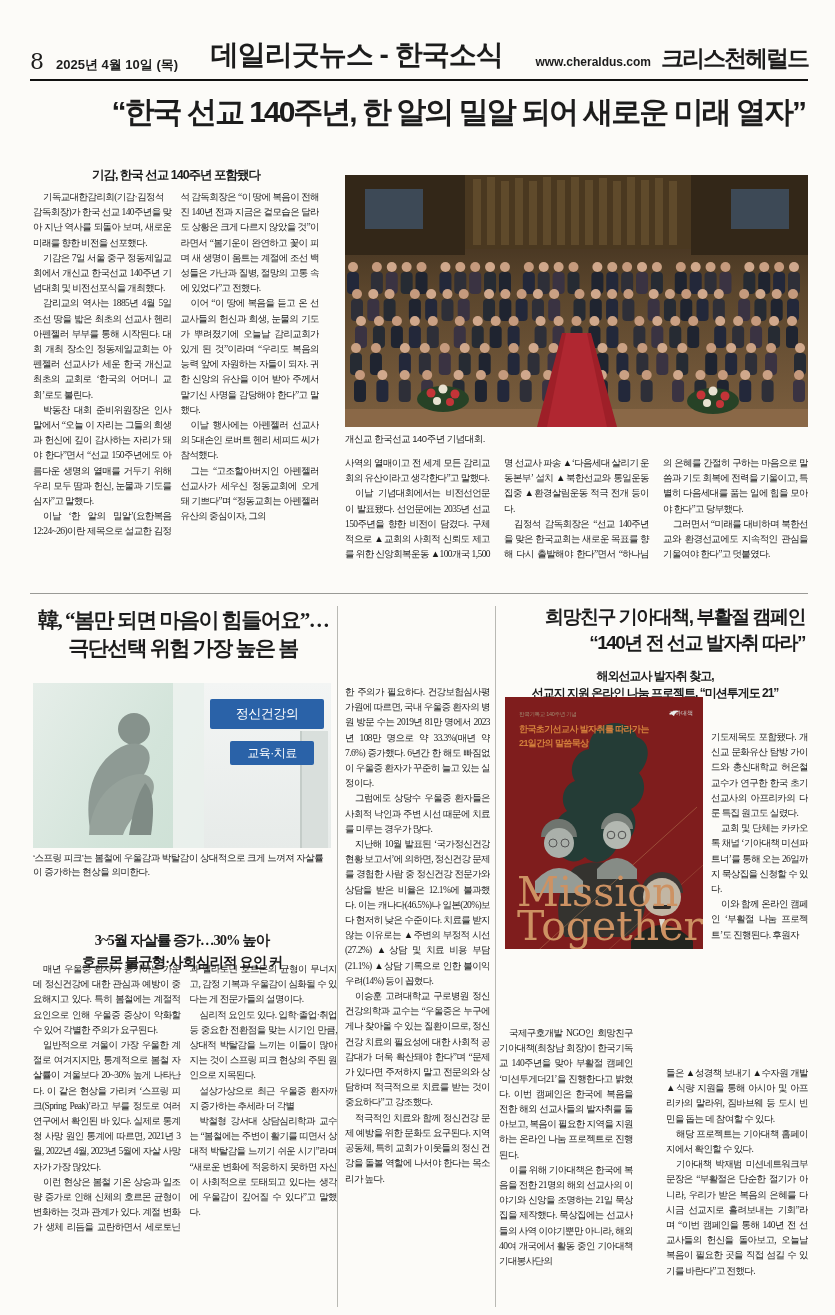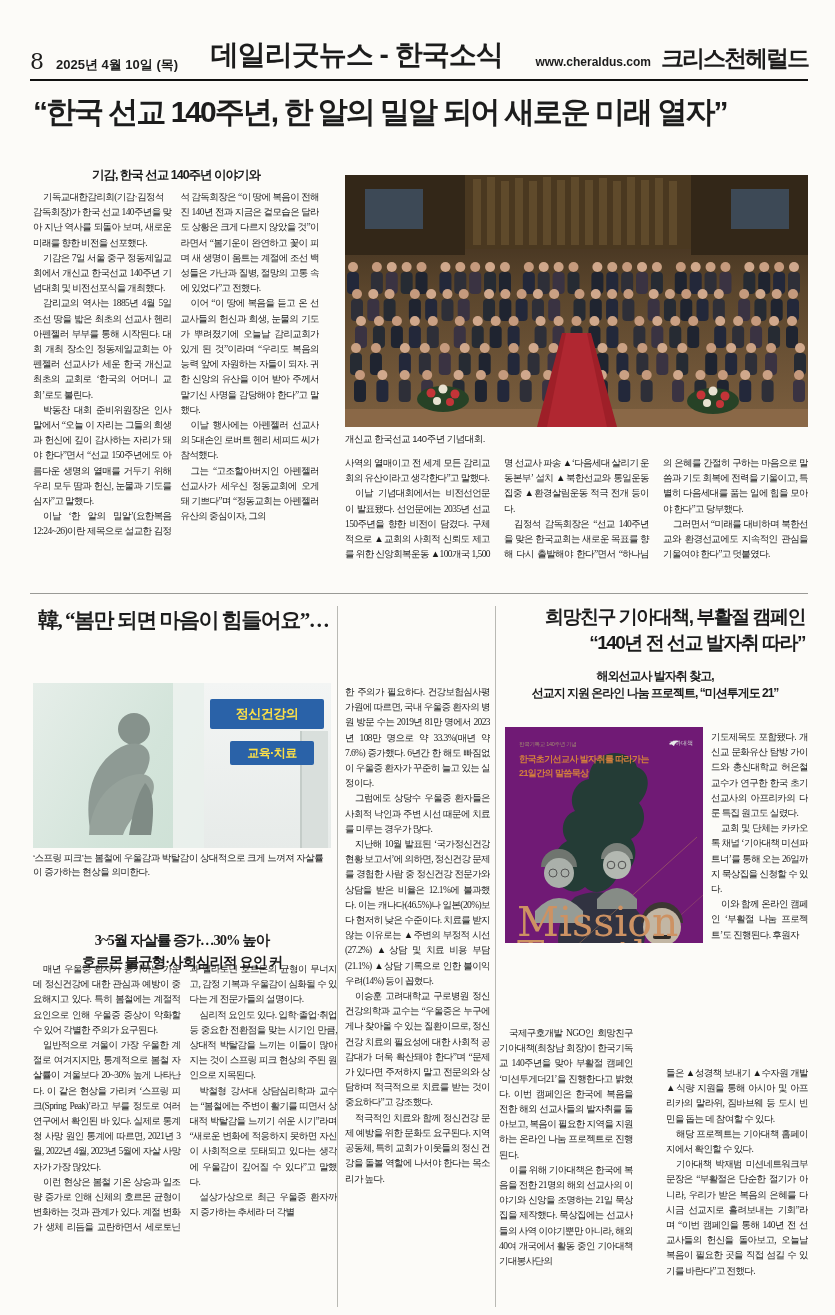--- a/index.html
+++ b/index.html
@@ -16,21 +16,21 @@
   .masthead{font-size:23px;font-weight:900;font-family:"Liberation Sans","DejaVu Sans",sans-serif;letter-spacing:-2px;}
   .hdr-rule{position:absolute;left:30px;top:79px;width:778px;height:2px;background:#111;}
   
   .body-text{font-size:9.5px;line-height:15.2px;letter-spacing:-0.6px;text-align:justify;overflow:hidden;}
   .body-text p{margin:0;text-indent:10px;}
   .body-text p.cont{text-indent:0;}
   .caption{font-family:"Liberation Sans","DejaVu Sans",sans-serif;font-size:9.5px;line-height:14px;letter-spacing:-0.5px;color:#222;}
   .cols2{column-count:2;column-gap:9px;}
   .cols3{column-count:3;column-gap:14px;}
   
-  .a1-headline{position:absolute;left:33px;top:92px;width:772px;text-align:left;
+  .a1-headline{position:absolute;left:33px;top:92px;width:772px;text-align:right;
     font-family:"Liberation Sans","DejaVu Sans",sans-serif;font-weight:900;font-size:30px;letter-spacing:-2px;}
   .a1-kicker{position:absolute;left:33px;top:167px;width:286px;text-align:center;
     font-family:"Liberation Sans","DejaVu Sans",sans-serif;font-weight:bold;font-size:12.5px;letter-spacing:-1px;}
   .a1-left{position:absolute;left:33px;top:190px;width:286px;height:398px;}
   .a1-photo{position:absolute;left:345px;top:175px;width:463px;height:252px;background:#3a2c1d;}
   .a1-caption{position:absolute;left:345px;top:432px;width:463px;}
   .a1-bottom{position:absolute;left:345px;top:456px;width:463px;height:128px;}
   .rule-h{position:absolute;left:30px;top:593px;width:778px;height:1px;background:#9a9a96;}
   .rule-v1{position:absolute;left:337px;top:606px;width:1px;height:701px;background:#b9b9b4;}
   .rule-v2{position:absolute;left:495px;top:606px;width:1px;height:701px;background:#b9b9b4;}
@@ -41,42 +41,42 @@
   .a2-caption{position:absolute;left:33px;top:851px;width:298px;}
   .a2-subheads{position:absolute;left:33px;top:889px;width:298px;text-align:center;
     font-family:Liberation Serif, serif;font-weight:bold;font-size:14.5px;line-height:22px;letter-spacing:-1px;margin-top:40px;}
   .a2-main{position:absolute;left:33px;top:962px;width:304px;height:346px;}
   .a2-side{position:absolute;left:345px;top:685px;width:145px;height:622px;}
   
   .a3-headline{position:absolute;left:505px;top:604px;width:300px;text-align:right;
     font-family:"Liberation Sans","DejaVu Sans",sans-serif;font-weight:900;font-size:19px;line-height:26px;letter-spacing:-1.5px;}
   .a3-subhead{position:absolute;left:505px;top:668px;width:300px;text-align:center;
     font-family:"Liberation Sans","DejaVu Sans",sans-serif;font-weight:bold;font-size:12px;line-height:17px;letter-spacing:-1px;}
-  .poster{position:absolute;left:505px;top:727px;width:198px;height:216px;background:#701a75;overflow:hidden;}
+  .poster{position:absolute;left:505px;top:697px;width:198px;height:252px;background:#7f1d1d;overflow:hidden;}
   .poster svg{position:absolute;left:0;top:0;}
   .poster-badge{position:absolute;left:14px;top:14px;font-size:5.5px;color:#a18b71;
     font-family:"Liberation Sans","DejaVu Sans",sans-serif;letter-spacing:-0.3px;}
   .poster-tag1{position:absolute;left:14px;top:26px;font-size:9px;font-weight:bold;color:#d4803c;
     font-family:"Liberation Sans","DejaVu Sans",sans-serif;letter-spacing:-0.6px;}
   .poster-tag2{position:absolute;left:14px;top:40px;font-size:9px;font-weight:bold;color:#d4803c;
     font-family:"Liberation Sans","DejaVu Sans",sans-serif;letter-spacing:-0.6px;}
   .poster-logo{position:absolute;right:10px;top:12px;display:flex;align-items:center;gap:3px;}
   .poster-logo span{font-size:6px;color:#cfd6d2;font-family:"Liberation Sans","DejaVu Sans",sans-serif;}
   .poster-title{position:absolute;left:12px;top:178px;font-family:"DejaVu Serif","Liberation Serif",serif;
     font-size:41px;line-height:34px;color:#cd9263;letter-spacing:0px;}
   .poster-footer{position:absolute;left:0;top:258px;width:100%;text-align:center;font-size:7.5px;font-weight:bold;
     color:#dba87f;font-family:"Liberation Sans","DejaVu Sans",sans-serif;letter-spacing:-0.4px;}
   .a3-side{position:absolute;left:711px;top:730px;width:97px;height:290px;}
   .a3-colA{position:absolute;left:499px;top:1026px;width:134px;height:283px;}
   .a3-colB{position:absolute;left:666px;top:1066px;width:142px;height:283px;}
   
   .p2-left{width:171px;height:165px;background:linear-gradient(120deg,#e6eee9,#d3e4da 60%,#cde0d5);}
   .p2-right{width:127px;height:165px;background:linear-gradient(180deg,#f3f5f4,#e7ebe9);position:relative;}
-  .sign{position:absolute;background:#2a62a8;color:#fde047;font-family:"Liberation Sans","DejaVu Sans",sans-serif;
-    font-weight:bold;display:flex;align-items:center;justify-content:center;letter-spacing:-0.5px;}
+  .sign{position:absolute;background:#2a62a8;color:#ffffff;font-family:"Liberation Sans","DejaVu Sans",sans-serif;
+    font-weight:normal;display:flex;align-items:center;justify-content:center;letter-spacing:-0.5px;}
   .sign1{left:6px;top:16px;width:114px;height:30px;font-size:13px;border-radius:2px;}
   .sign2{left:26px;top:58px;width:84px;height:24px;font-size:12px;border-radius:2px;}
   .door{position:absolute;left:96px;top:48px;width:26px;height:117px;background:#d9dfdc;border-left:2px solid #c4ccc8;}
 </style>
 </head>
 <body>
 
 <div class="page">
 
   <div class="hdr">
@@ -86,21 +86,21 @@
     </div>
     <div class="hdr-center">데일리굿뉴스 - 한국소식</div>
     <div class="hdr-right">
       <span class="hdr-url">www.cheraldus.com</span>
       <span class="masthead">크리스천헤럴드</span>
     </div>
   </div>
   <div class="hdr-rule"></div>
 
   <div class="a1-headline">“한국 선교 140주년, 한 알의 밀알 되어 새로운 미래 열자”</div>
-  <div class="a1-kicker">기감, 한국 선교 140주년 이야기와</div>
+  <div class="a1-kicker">기감, 한국 선교 140주년 포함됐다</div>
 
   <div class="a1-left body-text cols2">
     <p>기독교대한감리회(기감·김정석 감독회장)가 한국 선교 140주년을 맞아 지난 역사를 되돌아 보며, 새로운 미래를 향한 비전을 선포했다.</p>
     <p>기감은 7일 서울 중구 정동제일교회에서 개신교 한국선교 140주년 기념대회 및 비전선포식을 개최했다.</p>
     <p>감리교의 역사는 1885년 4월 5일 조선 땅을 밟은 최초의 선교사 헨리 아펜젤러 부부를 통해 시작된다. 대회 개최 장소인 정동제일교회는 아펜젤러 선교사가 세운 한국 개신교 최초의 교회로 ‘한국의 어머니 교회’로도 불린다.</p>
     <p>박동찬 대회 준비위원장은 인사말에서 “오늘 이 자리는 그들의 희생과 헌신에 깊이 감사하는 자리가 돼야 한다”면서 “선교 150주년에도 아름다운 생명의 열매를 거두기 위해 우리 모두 땀과 헌신, 눈물과 기도를 심자”고 말했다.</p>
     <p>이날 ‘한 알의 밀알’(요한복음 12:24~26)이란 제목으로 설교한 김정석 감독회장은 “이 땅에 복음이 전해진 140년 전과 지금은 겉모습은 달라도 상황은 크게 다르지 않았을 것”이라면서 “봄기운이 완연하고 꽃이 피며 새 생명이 움트는 계절에 조선 백성들은 가난과 질병, 절망의 고통 속에 있었다”고 전했다.</p>
     <p>이어 “이 땅에 복음을 듣고 온 선교사들의 헌신과 희생, 눈물의 기도가 뿌려졌기에 오늘날 감리교회가 있게 된 것”이라며 “우리도 복음의 능력 앞에 자원하는 자들이 되자. 귀한 신앙의 유산을 이어 받아 주께서 맡기신 사명을 감당해야 한다”고 말했다.</p>
     <p>이날 행사에는 아펜젤러 선교사의 5대손인 로버트 헨리 세피드 씨가 참석했다.</p>
     <p>그는 “고조할아버지인 아펜젤러 선교사가 세우신 정동교회에 오게 돼 기쁘다”며 “정동교회는 아펜젤러 유산의 중심이자, 그의</p>
@@ -406,20 +406,21 @@
     <p>김정석 감독회장은 “선교 140주년을 맞은 한국교회는 새로운 목표를 향해 다시 출발해야 한다”면서 “하나님의 은혜를 간절히 구하는 마음으로 말씀과 기도 회복에 전력을 기울이고, 특별히 다음세대를 품는 일에 힘을 모아야 한다”고 당부했다.</p>
     <p>그러면서 “미래를 대비하며 북한선교와 환경선교에도 지속적인 관심을 기울여야 한다”고 덧붙였다.</p>
   </div>
 
   <div class="rule-h"></div>
   <div class="rule-v1"></div>
   <div class="rule-v2"></div>
 
   <div class="a2-headline">
     <span>韓, “봄만 되면 마음이 힘들어요”…</span><br>
+    <span>극단선택 위험 가장 높은 봄</span>
   </div>
 
   <div class="a2-photo">
     <div class="p2-left">
       <svg width="171" height="165" viewBox="0 0 171 165">
         <rect x="140" y="0" width="31" height="165" fill="#f0f4f1" opacity="0.8"></rect>
         <g fill="#8e9a94">
           <circle cx="101" cy="46" r="16" fill="#86928c"></circle>
           <path d="M58 152 C50 112 60 80 88 64 C106 55 120 64 116 80 C113 94 102 100 97 112 C92 122 90 132 88 152 Z"></path>
           <path d="M56 152 C58 120 76 98 100 92 C116 88 124 98 120 110 C115 124 98 130 90 152 Z" fill="#96a29b"></path>
@@ -438,22 +439,22 @@
   <div class="a2-subheads">
     <div>3~5월 자살률 증가…30% 높아</div>
     <div>호르몬 불균형·사회심리적 요인 커</div>
   </div>
 
   <div class="a2-main body-text cols2">
     <p>매년 우울증 환자가 증가하는 가운데 정신건강에 대한 관심과 예방이 중요해지고 있다. 특히 봄철에는 계절적 요인으로 인해 우울증 증상이 악화할 수 있어 각별한 주의가 요구된다.</p>
     <p>일반적으로 겨울이 가장 우울한 계절로 여겨지지만, 통계적으로 봄철 자살률이 겨울보다 20~30% 높게 나타난다. 이 같은 현상을 가리켜 ‘스프링 피크(Spring Peak)’라고 부를 정도로 여러 연구에서 확인된 바 있다. 실제로 통계청 사망 원인 통계에 따르면, 2021년 3월, 2022년 4월, 2023년 5월에 자살 사망자가 가장 많았다.</p>
     <p>이런 현상은 봄철 기온 상승과 일조량 증가로 인해 신체의 호르몬 균형이 변화하는 것과 관계가 있다. 계절 변화가 생체 리듬을 교란하면서 세로토닌과 멜라토닌 호르몬의 균형이 무너지고, 감정 기복과 우울감이 심화될 수 있다는 게 전문가들의 설명이다.</p>
     <p>심리적 요인도 있다. 입학·졸업·취업 등 중요한 전환점을 맞는 시기인 만큼, 상대적 박탈감을 느끼는 이들이 많아지는 것이 스프링 피크 현상의 주된 원인으로 지목된다.</p>
+    <p>설상가상으로 최근 우울증 환자까지 증가하는 추세라 더 각별</p>
     <p>박철형 강서대 상담심리학과 교수는 “봄철에는 주변이 활기를 띠면서 상대적 박탈감을 느끼기 쉬운 시기”라며 “새로운 변화에 적응하지 못하면 자신이 사회적으로 도태되고 있다는 생각에 우울감이 깊어질 수 있다”고 말했다.</p>
-    <p>설상가상으로 최근 우울증 환자까지 증가하는 추세라 더 각별</p>
   </div>
 
   <div class="a2-side body-text">
     <p class="cont">한 주의가 필요하다. 건강보험심사평가원에 따르면, 국내 우울증 환자의 병원 방문 수는 2019년 81만 명에서 2023년 108만 명으로 약 33.3%(매년 약 7.6%) 증가했다. 6년간 한 해도 빠짐없이 우울증 환자가 꾸준히 늘고 있는 실정이다.</p>
     <p>그럼에도 상당수 우울증 환자들은 사회적 낙인과 주변 시선 때문에 치료를 미루는 경우가 많다.</p>
     <p>지난해 10월 발표된 ‘국가정신건강현황 보고서’에 의하면, 정신건강 문제를 경험한 사람 중 정신건강 전문가와 상담을 받은 비율은 12.1%에 불과했다. 이는 캐나다(46.5%)나 일본(20%)보다 현저히 낮은 수준이다. 치료를 받지 않는 이유로는 ▲주변의 부정적 시선(27.2%) ▲상담 및 치료 비용 부담(21.1%) ▲상담 기록으로 인한 불이익 우려(14%) 등이 꼽혔다.</p>
     <p>이승훈 고려대학교 구로병원 정신건강의학과 교수는 “우울증은 누구에게나 찾아올 수 있는 질환이므로, 정신건강 치료의 필요성에 대한 사회적 공감대가 더욱 확산돼야 한다”며 “문제가 있다면 주저하지 말고 전문의와 상담하며 적극적으로 치료를 받는 것이 중요하다”고 강조했다.</p>
     <p>적극적인 치료와 함께 정신건강 문제 예방을 위한 문화도 요구된다. 지역 공동체, 특히 교회가 이웃들의 정신 건강을 돌볼 역할에 나서야 한다는 목소리가 높다.</p>
   </div>
 

